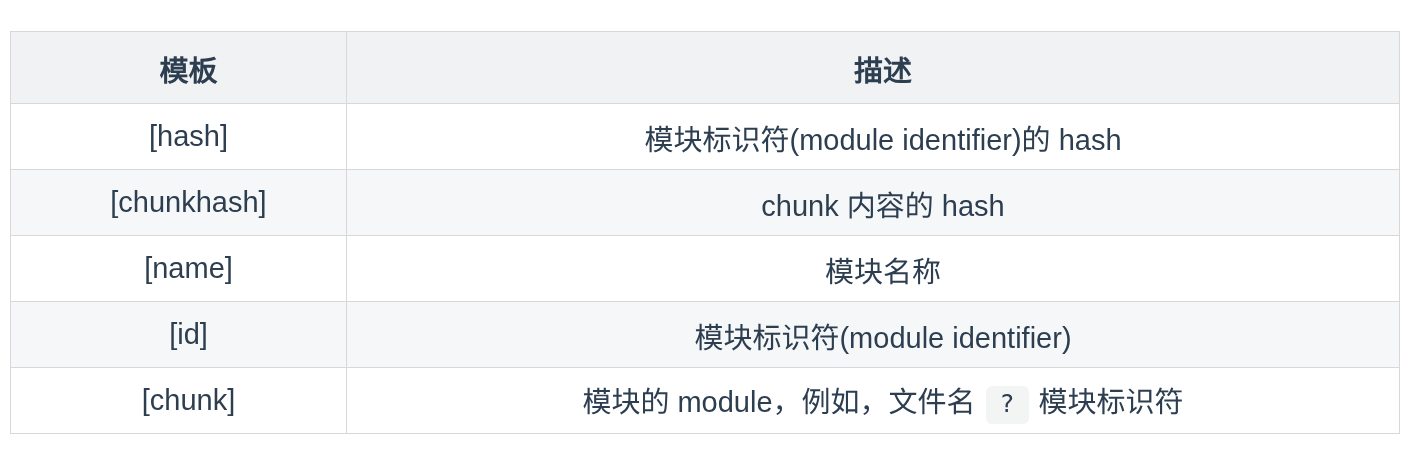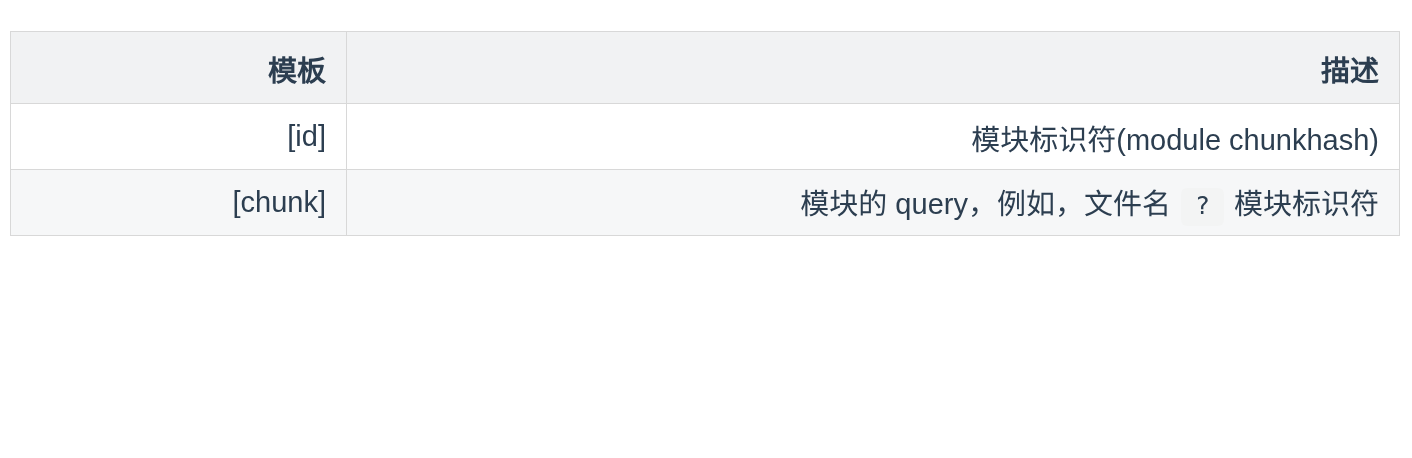--- a/index.html
+++ b/index.html
@@ -21,21 +21,21 @@
     width: 1390px;
     table-layout: fixed;
     font-size: 29px;
     color: var(--text, #2c3e50);
     border: 1px solid var(--border-outer, #cccccc);
   }
   table.doc-table col.col-template { width: 336px; }
   table.doc-table th, table.doc-table td {
     border: 1px solid var(--border-inner, #d8d8d8);
     padding: 0 20px 0 40px;
-    text-align: right;
+    text-align: center;
     vertical-align: middle;
     font-weight: normal;
     overflow: hidden;
     white-space: nowrap;
   }
   table.doc-table thead th {
     height: 71px;
     background: var(--header-bg, #f1f2f3);
     font-weight: bold;
   }
@@ -63,22 +63,34 @@
       <col class="col-description">
     </colgroup>
     <thead>
       <tr>
         <th>模板</th>
         <th>描述</th>
       </tr>
     </thead>
     <tbody>
         <tr>
+          <td>[hash]</td>
+          <td><span>模块标识符(module identifier)的 hash</span></td>
+        </tr>
+        <tr>
+          <td>[chunkhash]</td>
+          <td><span>chunk 内容的 hash</span></td>
+        </tr>
+        <tr>
+          <td>[name]</td>
+          <td><span>模块名称</span></td>
+        </tr>
+        <tr>
           <td>[id]</td>
-          <td><span>模块标识符(module chunkhash)</span></td>
+          <td><span>模块标识符(module identifier)</span></td>
         </tr>
         <tr>
           <td>[chunk]</td>
-          <td><span>模块的 query，例如，文件名</span><span class="inline-code">?</span><span>模块标识符</span></td>
+          <td><span>模块的 module，例如，文件名</span><span class="inline-code">?</span><span>模块标识符</span></td>
         </tr>
       </tbody>
   </table>
 </div>
 
 </body></html>

